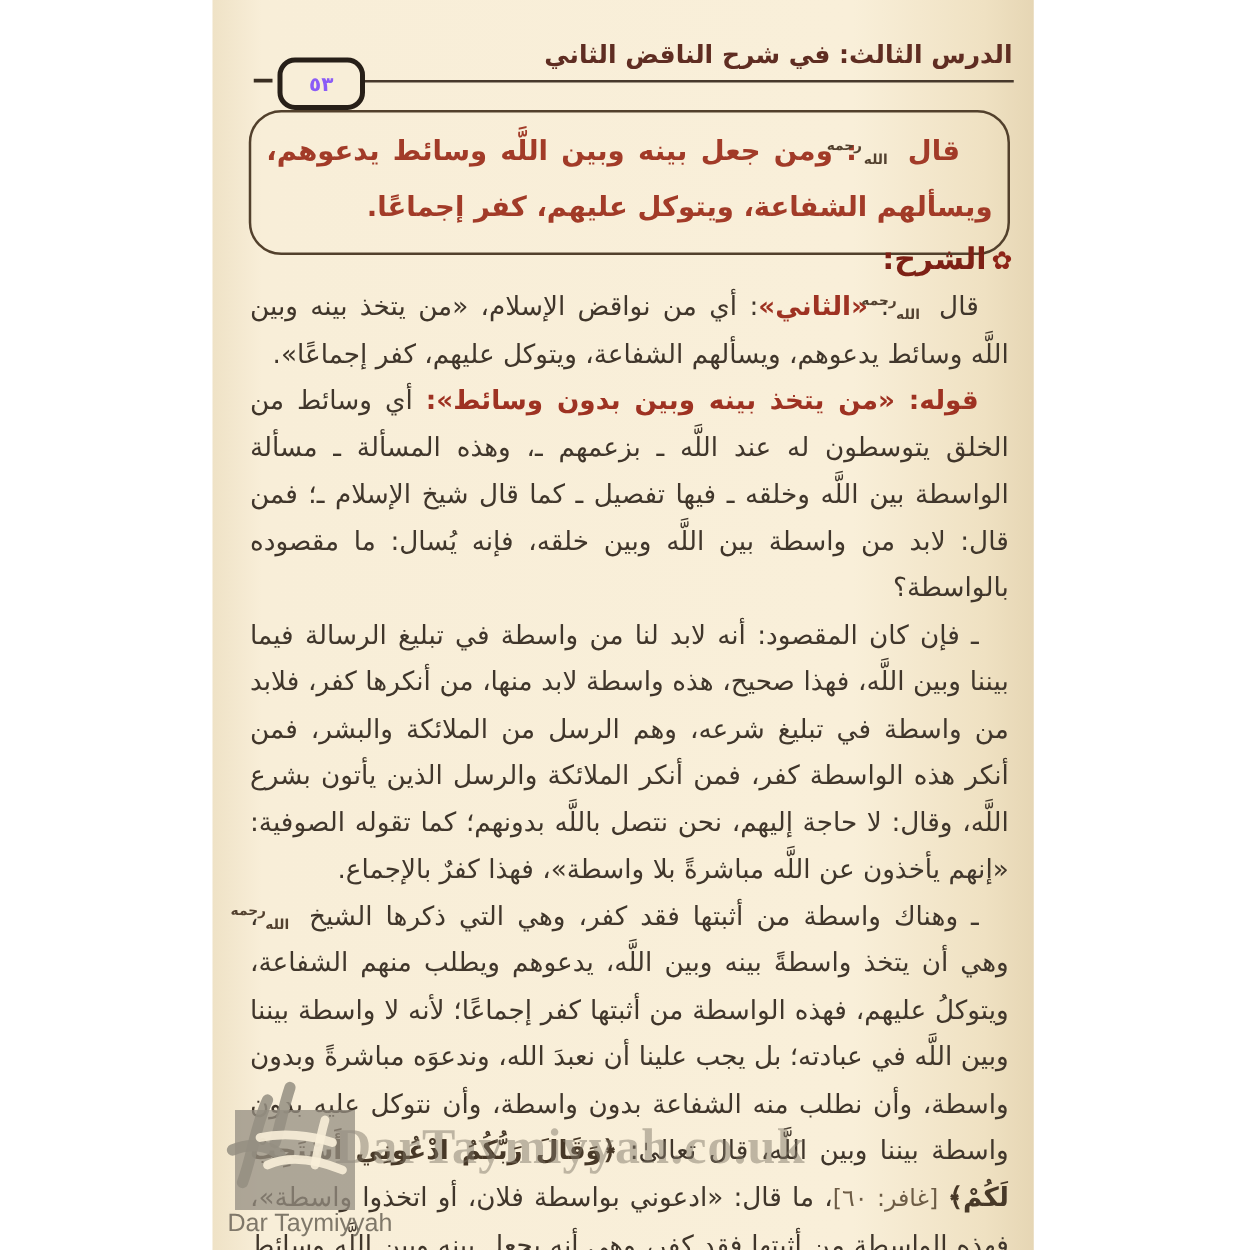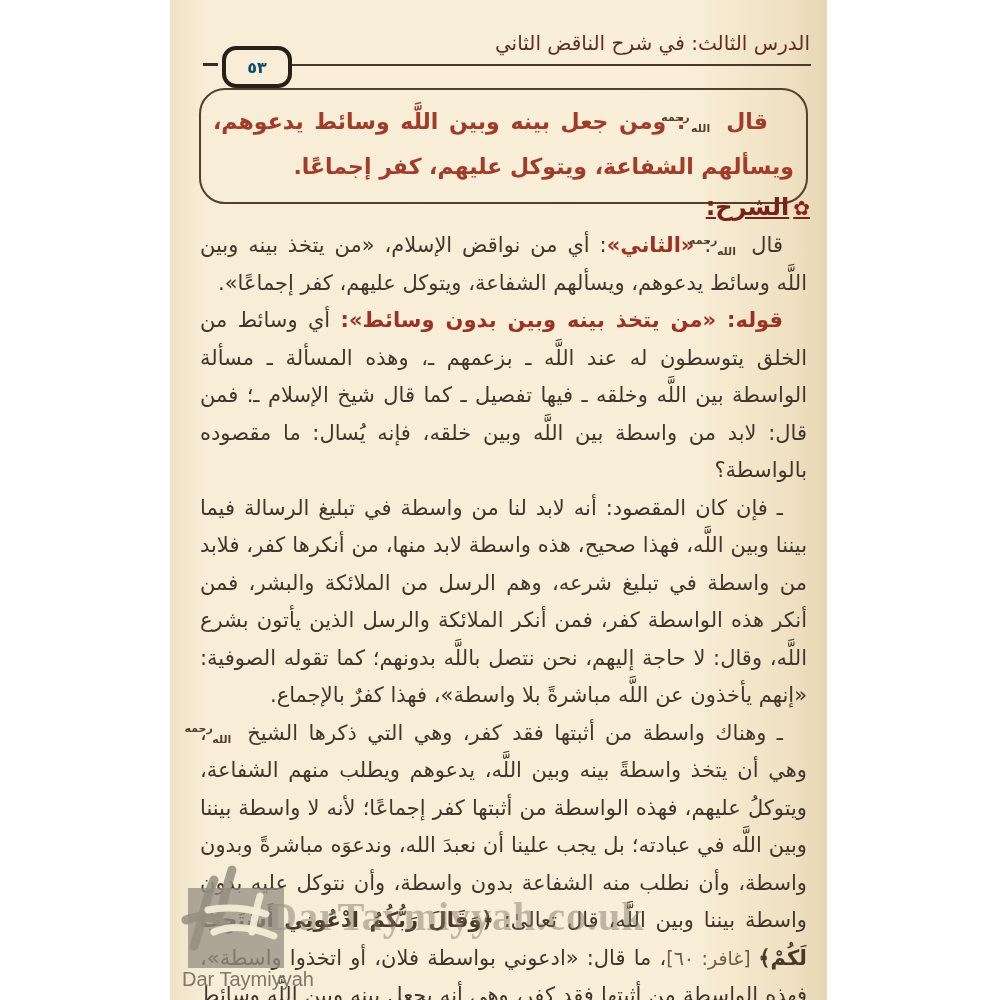--- a/index.html
+++ b/index.html
@@ -7,44 +7,44 @@
     width:1000px;height:1000px;position:relative;background:#ffffff;overflow:hidden;
     font-family:"DejaVu Sans", sans-serif;
   }
   .page{
     position:absolute;left:170px;top:0;width:657px;height:1000px;
     background:linear-gradient(90deg,#efe2c6 0%,#f8eed8 6%,#f9efd9 78%,#efe1c2 94%,#e6d6b4 100%);
   }
   
   .title{
     position:absolute;top:31px;right:17px;
-    font-size:20px;font-weight:normal;color:#5f2d22;
+    font-size:20px;font-weight:bold;color:#5f2d22;
     direction:rtl;letter-spacing:0;
   }
   .rule{position:absolute;top:64px;left:120px;right:16px;height:2px;background:#47392c;}
   .rule-dash{position:absolute;top:63px;left:33px;width:15px;height:3px;background:#3a2e22;}
   .badge{
     position:absolute;top:46px;left:52px;width:62px;height:34px;
     border:4px solid #271f18;border-radius:14px;background:#f8eed8;
     display:flex;align-items:center;justify-content:center;
   }
-  .badge span{font-size:16px;font-weight:bold;color:#0c4a6e;}
+  .badge span{font-size:16px;font-weight:bold;color:#8b5cf6;}
   
   .quote-box{
     position:absolute;top:88px;left:29px;right:19px;
     border:2px solid #52402c;border-radius:26px;
     padding:9px 12px 13px;box-sizing:border-box;
     direction:rtl;text-align:justify;
     font-size:22px;font-weight:bold;line-height:45px;color:#a23b28;
     text-indent:26px;
   }
   
   .sharh{
     position:absolute;top:193px;right:17px;
-    direction:rtl;font-size:24px;font-weight:bold;color:#7d2015;text-decoration:underline;
+    direction:rtl;font-size:24px;font-weight:bold;color:#7d2015;
   }
   .sharh .flower{color:#8e2418;font-size:20px;margin-left:4px;}
   
   .content{
     position:absolute;top:227px;left:30px;right:20px;
     direction:rtl;text-align:justify;
     font-size:21px;line-height:37.5px;color:#40362b;
   }
   .content p{margin:0;text-indent:24px;}
   .t-redbold{color:#9e3222;font-weight:bold;}

